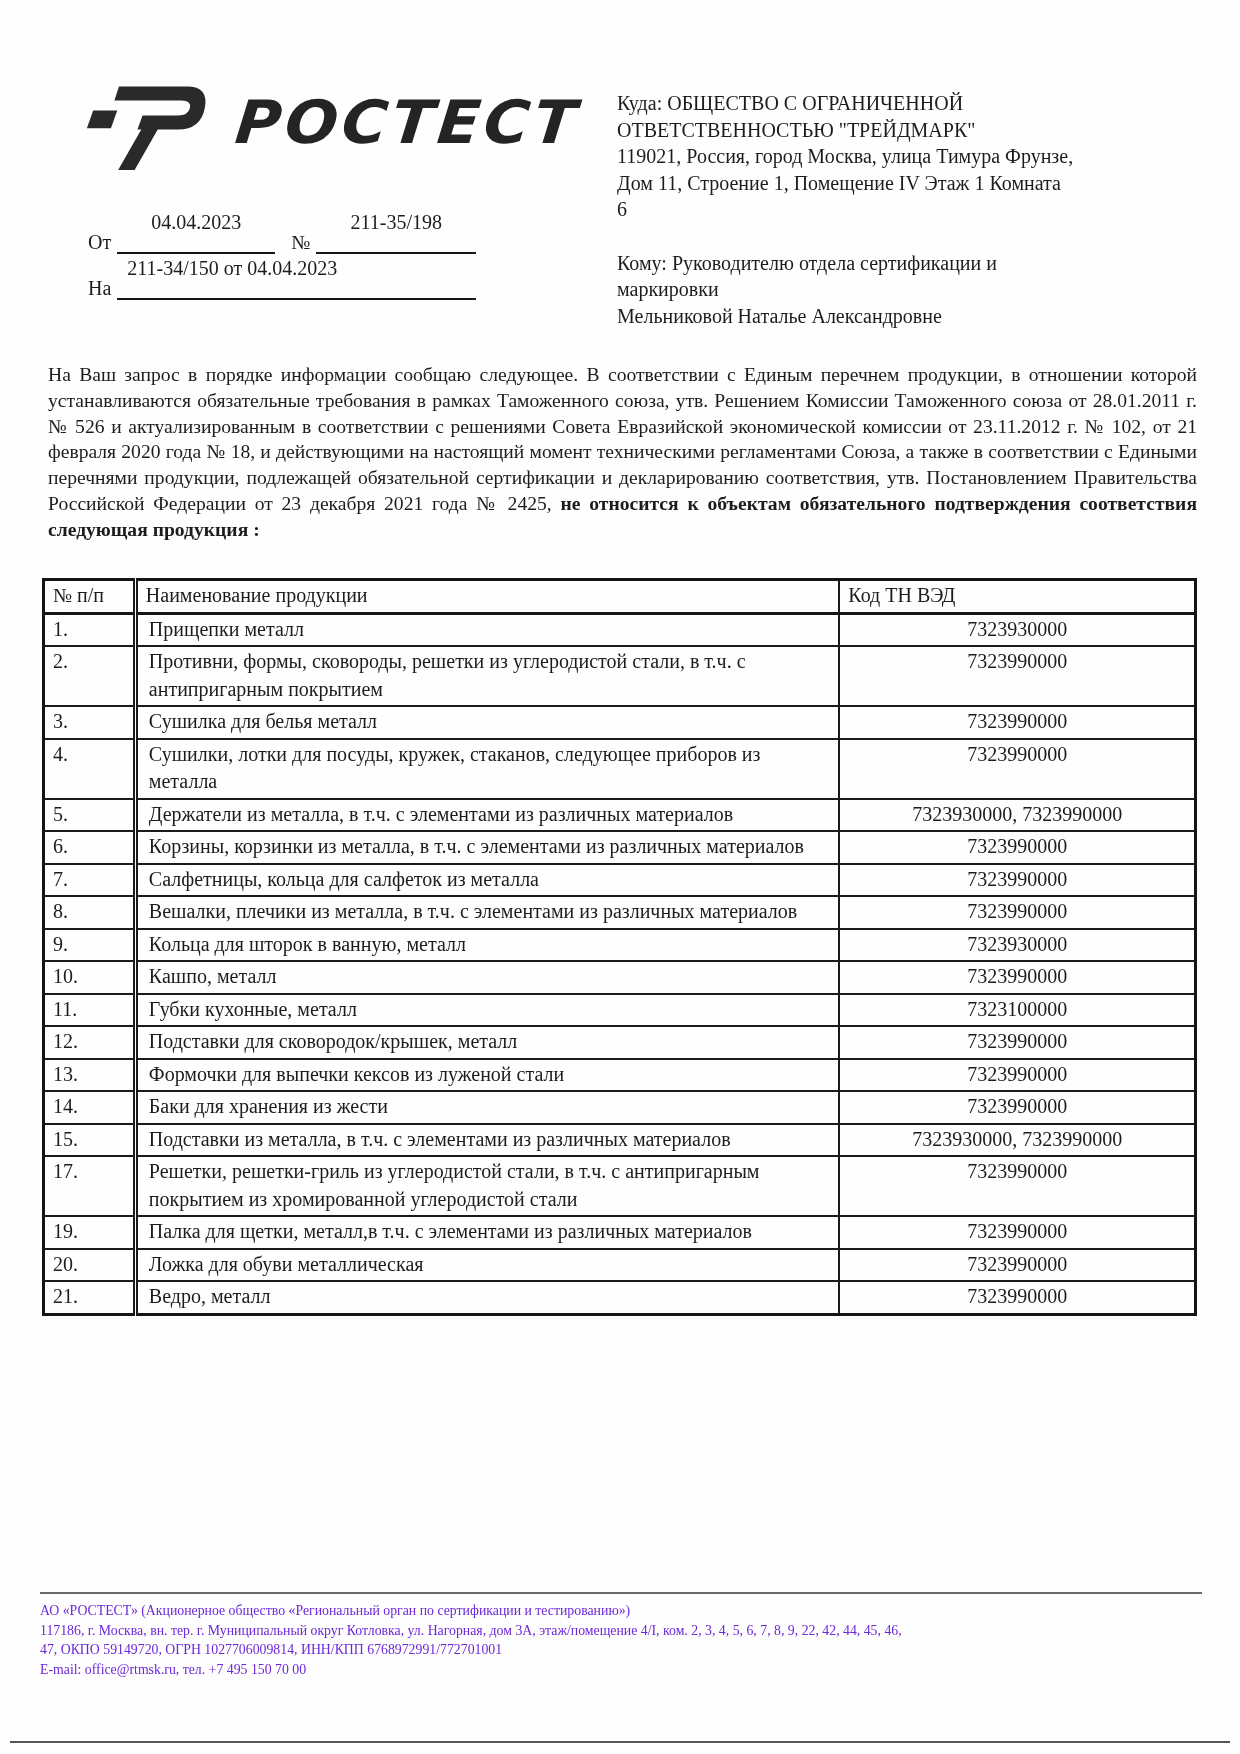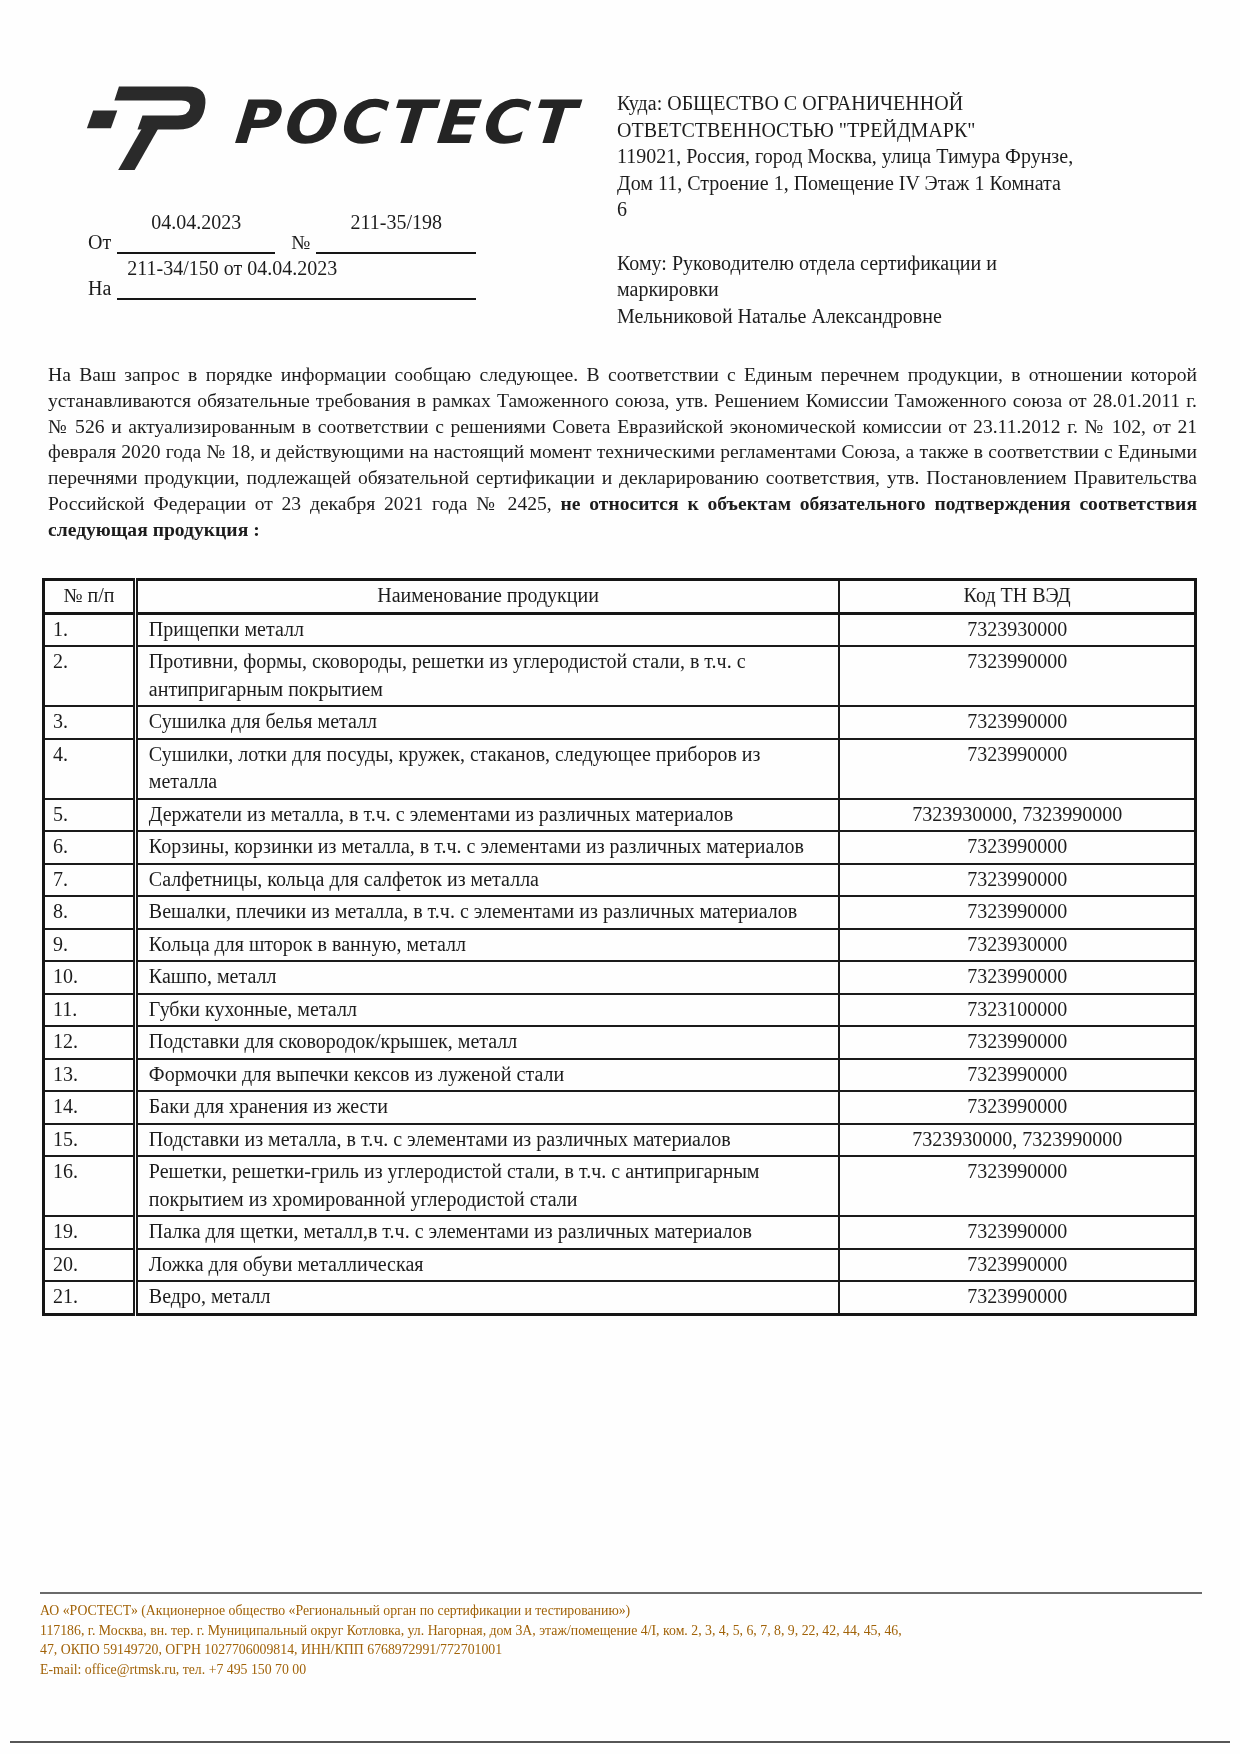--- a/index.html
+++ b/index.html
@@ -60,32 +60,32 @@
   .ptable col.c-num{width:92px;}
   .ptable col.c-name{width:706px;}
   .ptable col.c-code{width:357px;}
   .ptable th,.ptable td{
     border:2px solid #1a1a1a;
     padding:1px 8px 2px 8px;
     line-height:27.5px;
     vertical-align:top;
   }
   .ptable{border:3px solid #151515;}
-  .ptable th{font-weight:normal;text-align:center;border-bottom:3px solid #151515;}
+  .ptable th{font-weight:normal;text-align:left;border-bottom:3px solid #151515;}
   .ptable td.col-num{border-right:5px double #1a1a1a;}
   .ptable th.col-num{border-right:5px double #1a1a1a;}
   .ptable td.col-name{padding-left:11px;}
   .ptable td.col-code{text-align:center;}
   
   .footer{
     position:absolute;left:40px;top:1592px;width:1162px;
     border-top:2.5px solid #6a6a6a;
     padding-top:7px;
     font-size:13.8px;line-height:19.5px;
-    color:#a16207;
+    color:#6d28d9;
   }
   .footer div{white-space:normal;}
   .bottom-rule{
     position:absolute;left:10px;right:10px;top:1741px;height:2px;
     background:#565656;
   }
 </style>
 </head>
 <body>
 
@@ -208,21 +208,21 @@
         <td class="col-num">14.</td>
         <td class="col-name">Баки для хранения из жести</td>
         <td class="col-code">7323990000</td>
       </tr>
         <tr>
         <td class="col-num">15.</td>
         <td class="col-name">Подставки из металла, в т.ч. с элементами из различных материалов</td>
         <td class="col-code">7323930000, 7323990000</td>
       </tr>
         <tr>
-        <td class="col-num">16.</td>
+        <td class="col-num">17.</td>
         <td class="col-name">Решетки, решетки-гриль из углеродистой стали, в т.ч. с антипригарным покрытием из хромированной углеродистой стали</td>
         <td class="col-code">7323990000</td>
       </tr>
         <tr>
         <td class="col-num">19.</td>
         <td class="col-name">Палка для щетки, металл,в т.ч. с элементами из различных материалов</td>
         <td class="col-code">7323990000</td>
       </tr>
         <tr>
         <td class="col-num">20.</td>

